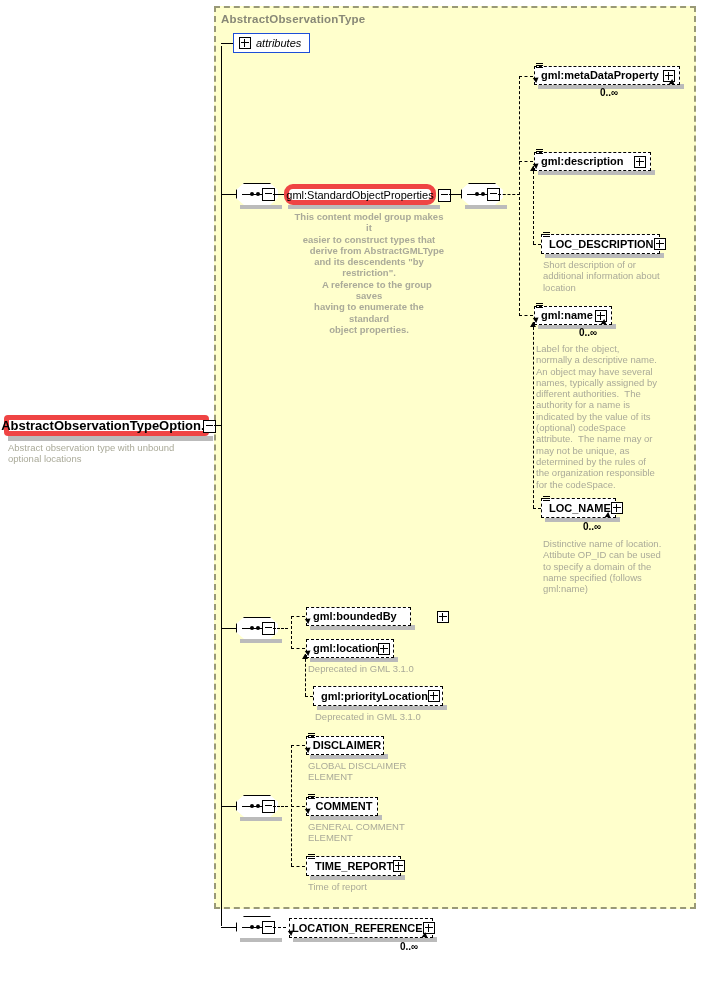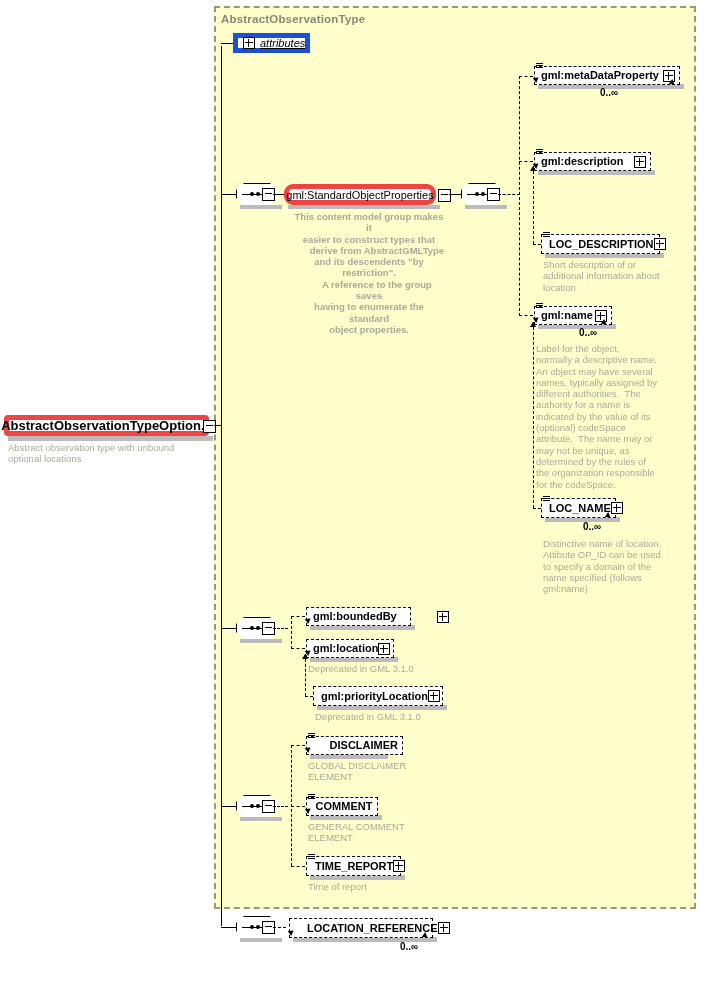--- a/index.html
+++ b/index.html
@@ -10,21 +10,21 @@
   
   .type-box{position:absolute;background:#ffffcc;border:2px dashed #999977;}
   .type-title{position:absolute;font-size:11.5px;font-weight:bold;color:#888877;
               letter-spacing:.2px;white-space:nowrap;}
 
   
   .node{position:absolute;box-sizing:border-box;background:#ffffff;
         display:flex;align-items:center;white-space:nowrap;}
   .node .lbl{font-size:11px;font-weight:bold;color:#000000;line-height:1;}
   .node.dashed{border:1px dashed #000000;}
-  .node.solid{border:5px solid #1d4ed8;text-decoration:underline;}
+  .node.solid{border:1px solid #1d4ed8;}
   .shadowbox{position:absolute;background:#bbbbbb;}
 
   
   .plus{width:10px;height:10px;border:1px solid #000;position:relative;
         flex:0 0 auto;background:#fff;}
   .plus:before{content:"";position:absolute;left:1px;top:4px;width:8px;height:1px;background:#000;}
   .plus:after{content:"";position:absolute;left:4px;top:1px;width:1px;height:8px;background:#000;}
 
   
   .minus{position:absolute;width:11px;height:11px;border:1px solid #000;background:#fff;}
@@ -279,21 +279,21 @@
     <span class="d" style="left:13px;"></span>
     <span class="d" style="left:19px;"></span>
     <span class="d" style="left:25px;"></span>
   </div>
   <div class="minus" style="left:262px;top:800px;"></div>
   <div class="hd" style="left:273px;top:806px;width:15px;"></div>
   <div class="vd" style="left:291px;top:745px;height:121px;"></div>
 
   <div class="hd" style="left:291px;top:745px;width:14px;"></div>
   <div class="shadowbox" style="left:310px;top:754px;width:78px;height:5px;"></div>
-  <div class="node dashed" style="left:306px;top:736px;width:97px;height:19px;padding:0 4px 0 8px;justify-content:flex-end;">
+  <div class="node dashed" style="left:306px;top:736px;width:78px;height:19px;padding:0 4px 0 8px;justify-content:center;">
     <span class="emark">
         <i></i>
         <i></i>
         <i></i>
       </span>
     <span class="arrin"></span>
     <span class="lbl">DISCLAIMER</span>
   </div>
   <div class="anno" style="left:308px;top:760px;width:160px;">GLOBAL DISCLAIMER
 ELEMENT</div>
@@ -330,21 +330,21 @@
   <div class="seq" style="left:236px;top:916px;">
     <span class="bar"></span>
     <span class="d" style="left:13px;"></span>
     <span class="d" style="left:19px;"></span>
     <span class="d" style="left:25px;"></span>
   </div>
   <div class="minus" style="left:262px;top:921px;"></div>
   <div class="hd" style="left:273px;top:927px;width:13px;"></div>
 
   <div class="shadowbox" style="left:293px;top:937px;width:144px;height:5px;"></div>
-  <div class="node dashed" style="left:289px;top:918px;width:144px;height:20px;padding:0 4px 0 17px;justify-content:space-between;">
+  <div class="node dashed" style="left:289px;top:918px;width:144px;height:20px;padding:0 4px 0 2px;justify-content:space-between;">
     <span class="arrin"></span>
     <span class="lbl">LOCATION_REFERENCE</span>
     <span class="plus"></span>
     <span class="arrout"></span>
   </div>
   <div class="card" style="left:400px;top:941px;">0..∞</div>
 
 </div>
 
 </body></html>

